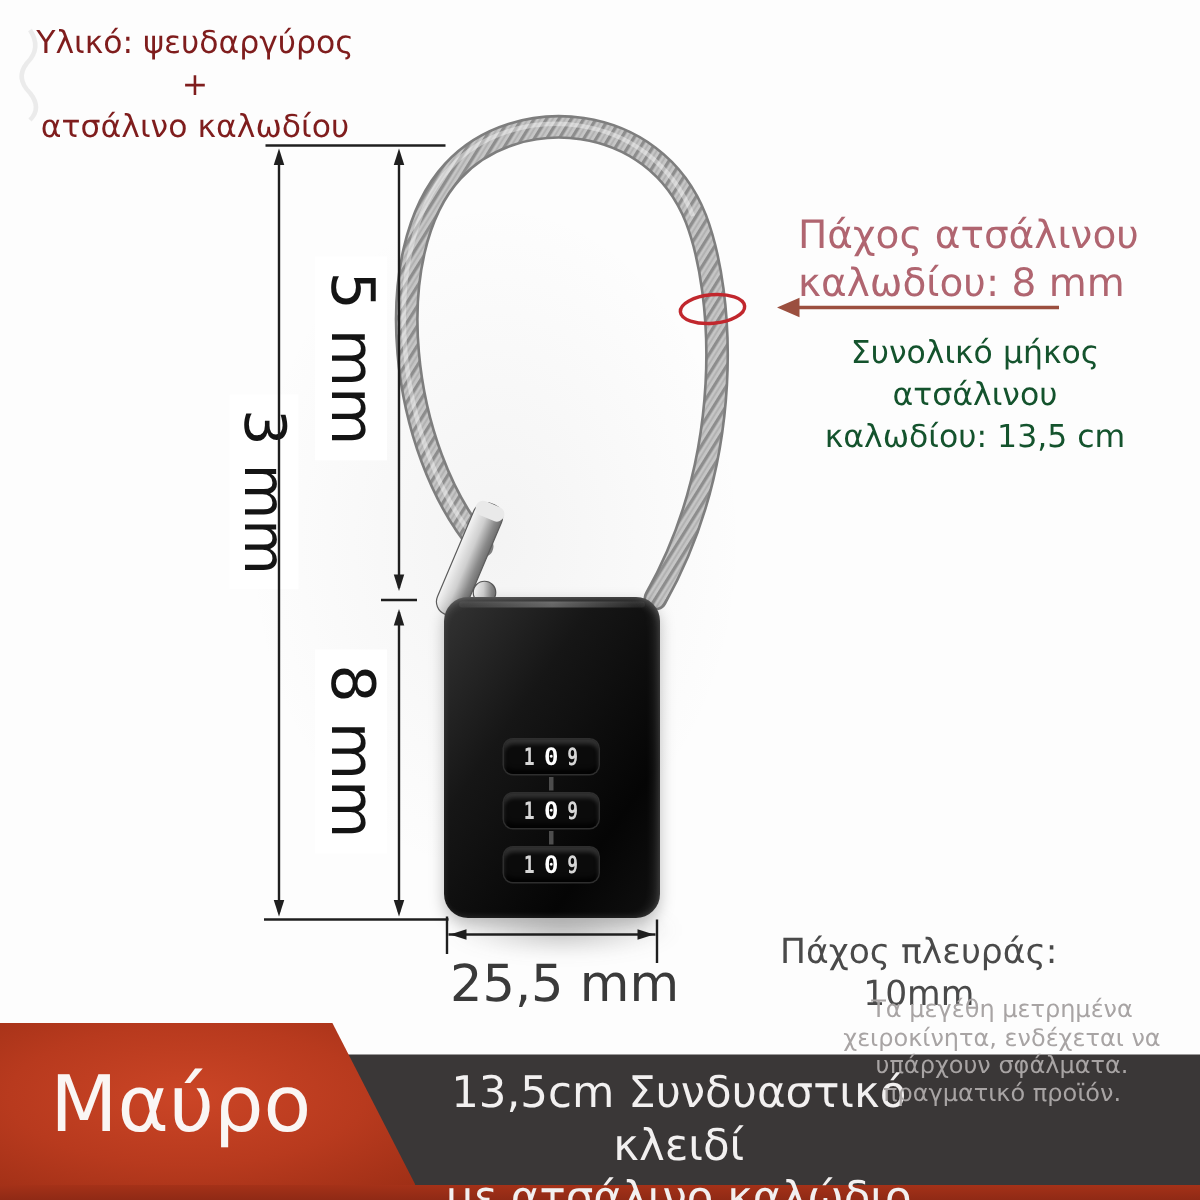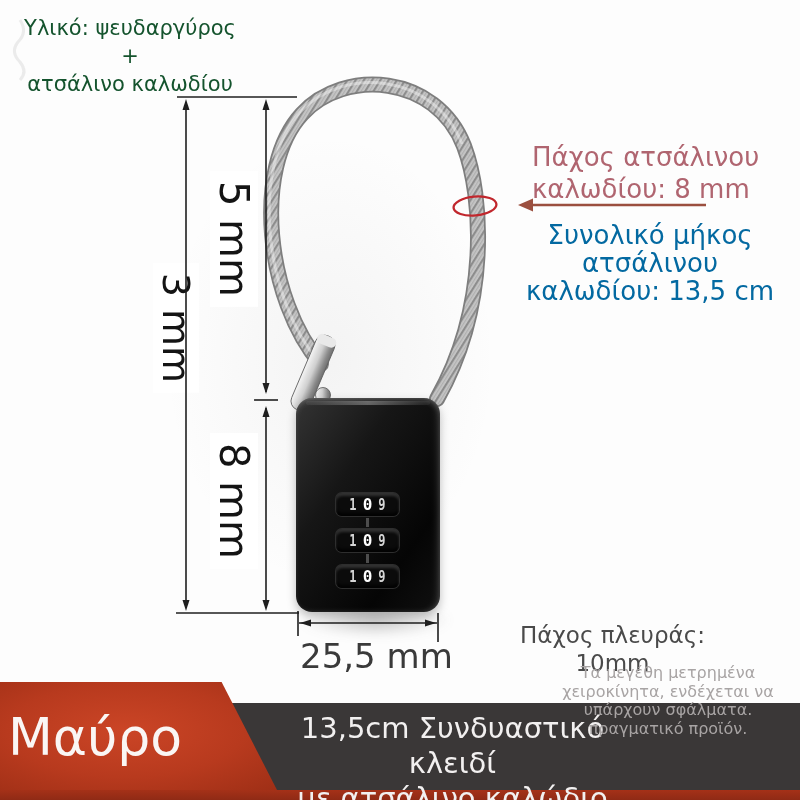--- a/index.html
+++ b/index.html
@@ -17,21 +17,21 @@
   }
   .lock-shadow{
     left:268px;top:596px;width:214px;height:48px;
     background:radial-gradient(closest-side, rgba(60,60,60,0.30), rgba(60,60,60,0) 72%);
     filter:blur(5px);
   }
 
   
   .material{
     left:18px;top:14px;width:224px;
-    color:#14532d;font-size:21px;line-height:28px;text-align:center;
+    color:#7f1d1d;font-size:21px;line-height:28px;text-align:center;
   }
 
   
   .dimlabel{
     color:#141414;white-space:nowrap;
     background:rgba(255,255,255,0.88);
     padding:1px 10px;
     transform:translate(-50%,-50%) rotate(90deg);
   }
   .dl5{left:234px;top:239px;font-size:40px;}
@@ -39,21 +39,21 @@
   .dl8{left:234px;top:501px;font-size:40px;}
   .dlw{left:300px;top:636px;width:200px;font-size:34px;color:#3a3a3a;text-align:left;}
 
   
   .ann-red{
     left:532px;top:141px;width:236px;text-align:left;
     color:#b06570;font-size:26px;line-height:32px;
   }
   .ann-len{
     left:520px;top:221px;width:260px;text-align:center;
-    color:#0369a1;font-size:26px;line-height:28px;
+    color:#14532d;font-size:21px;line-height:28px;
   }
   .ann-side{
     left:515px;top:621px;width:195px;text-align:center;
     color:#4a4a4a;font-size:23px;line-height:28px;
   }
   .disclaimer{
     left:552px;top:664px;width:232px;text-align:center;
     color:#a8a4a4;font-size:16px;line-height:18.5px;z-index:30;
   }
 
@@ -87,21 +87,21 @@
   
   .bar-dark{left:0;top:703px;width:800px;height:87px;background:#3a3737;z-index:10;}
   .bar-redstrip{left:0;top:790px;width:800px;height:10px;background:linear-gradient(180deg,#a53118,#8f2a15);z-index:10;}
   .bar-red{
     left:0;top:682px;width:277px;height:108px;z-index:12;
     background:radial-gradient(ellipse at 45% 45%, #cb4526 0%, #b83a1e 55%, #9f2f16 100%);
     clip-path:polygon(0% 0%, 80% 0%, 100% 100%, 0% 100%);
   }
   .color-label{
     left:8px;top:707px;width:225px;z-index:13;
-    color:#faf6f4;font-size:52px;text-align:left;
+    color:#faf6f4;font-size:52px;text-align:center;
   }
   .footer-title{
     left:295px;top:711px;width:315px;z-index:13;
     color:#f2f0f0;font-size:29px;line-height:35px;text-align:center;
   }
 </style>
 </head>
 <body>
 
 <div id="stage">

